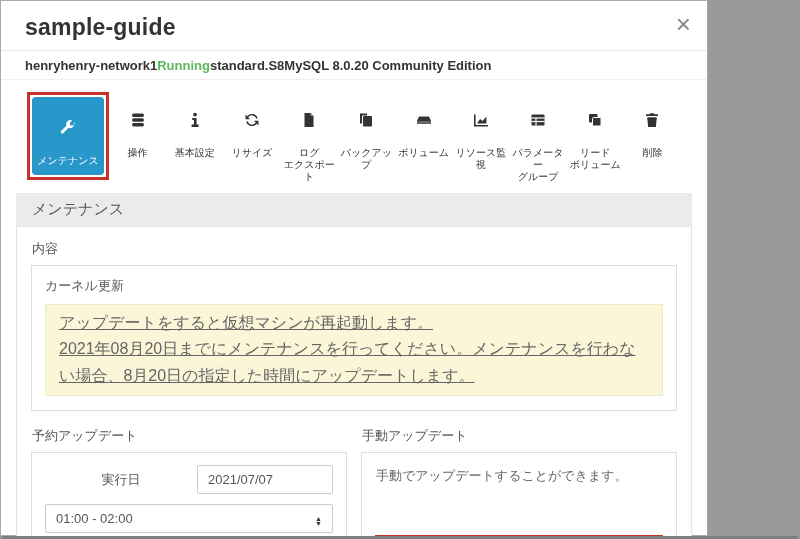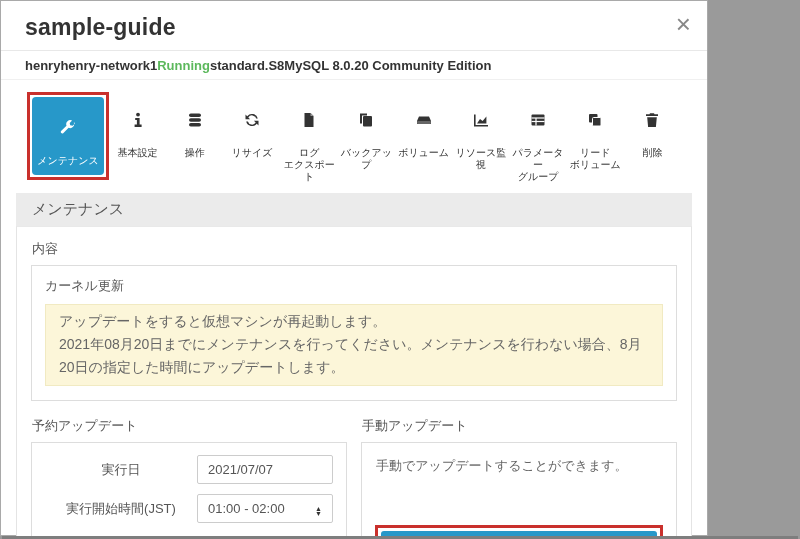--- a/index.html
+++ b/index.html
@@ -59,21 +59,21 @@
   .section-header {
     background:#ebebeb; color:#565656; font-size:15px;
     padding:7px 16px;
   }
   .section-body { border:1px solid #e4e4e4; border-top:1px solid #e9e9e9; padding:10px 14px 16px; background:#fff; }
   .field-label { font-size:13px; color:#555; margin:3px 1px 7px; }
   .content-box { border:1px solid #ddd; padding:11px 13px 14px; }
   .kernel-text { font-size:13px; color:#555; margin-bottom:9px; }
   .alert {
     background:#fcf6d9; border:1px solid #f1eac2; color:#666;
-    font-size:14px; line-height:1.65; padding:5px 13px 6px;
+    font-size:16px; line-height:1.65; padding:5px 13px 6px;text-decoration:underline;
   }
   .columns { display:flex; gap:14px; margin-top:13px; }
   .col { flex:1; min-width:0; }
   .col-box { border:1px solid #ddd; padding:12px 13px; min-height:140px; display:flex; flex-direction:column; }
   .form-row { display:flex; align-items:center; margin-bottom:10px; }
   .form-row .row-label { flex:0 0 152px; font-size:13px; color:#555;text-align:center; }
   .text-input {
     flex:1; border:1px solid #ccc; border-radius:2px;
     padding:6px 10px; font-size:13px; color:#555;
     font-family:inherit; background:#fff; min-width:0;
@@ -123,36 +123,36 @@
               <path d="M13.8 2.2a4.1 4.1 0 0 1-5.2 5.6l-5.4 5.4a1.5 1.5 0 0 1-2.1-2.1L6.5 5.7a4.1 4.1 0 0 1 5.6-5.2L9.7 2.9l.5 2.4 2.4.5 2.4-2.4c.1.3-.6-1.5-1.2-1.2z"></path>
             </svg>
         </span>
         <span>メンテナンス</span>
       </div>
     </span>
 
     <div class="tab">
       <span>
         <svg width="16" height="16" viewBox="0 0 16 16">
-            <circle cx="8" cy="2.6" r="1.9"></circle>
-            <path d="M5.2 6h4.4v6.5h2V15H4.6v-2.5h2.3V8H5.2z"></path>
-          </svg>
-      </span>
-      <span>基本設定</span>
-    </div>
-
-    <div class="tab">
-      <span>
-        <svg width="16" height="16" viewBox="0 0 16 16">
             <rect x="2" y="1.5" width="12" height="3.6" rx="1.8"></rect>
             <rect x="2" y="6.2" width="12" height="3.6" rx="1.8"></rect>
             <rect x="2" y="10.9" width="12" height="3.6" rx="1.8"></rect>
           </svg>
       </span>
       <span>操作</span>
+    </div>
+
+    <div class="tab">
+      <span>
+        <svg width="16" height="16" viewBox="0 0 16 16">
+            <circle cx="8" cy="2.6" r="1.9"></circle>
+            <path d="M5.2 6h4.4v6.5h2V15H4.6v-2.5h2.3V8H5.2z"></path>
+          </svg>
+      </span>
+      <span>基本設定</span>
     </div>
 
     <div class="tab">
       <span>
         <svg width="16" height="16" viewBox="0 0 16 16">
             <path d="M13.8 6.5A6 6 0 0 0 3.2 4.3L1.5 2.6v4.6h4.6L4.3 5.4a4.3 4.3 0 0 1 7.8 1.1z"></path>
             <path d="M2.2 9.5a6 6 0 0 0 10.6 2.2l1.7 1.7V8.8H9.9l1.8 1.8a4.3 4.3 0 0 1-7.8-1.1z"></path>
           </svg>
       </span>
       <span>リサイズ</span>
@@ -251,21 +251,20 @@
       <div class="columns">
 
         <div class="col">
           <div class="field-label">予約アップデート</div>
           <div class="col-box">
             <div class="form-row">
               <span class="row-label">実行日</span>
               <input class="text-input" type="text" value="2021/07/07" style="">
             </div>
             <div class="form-row">
-              <span class="row-label">実行開始時間(JST)</span>
               <div class="select-box">
                 <span>01:00 - 02:00</span>
                 <span class="stepper">
                     <span>▲</span>
                     <span>▼</span>
                   </span>
               </div>
             </div>
             <div class="btn-spacer" style="margin-top:auto;">
               <button class="btn-primary">設定する</button>

